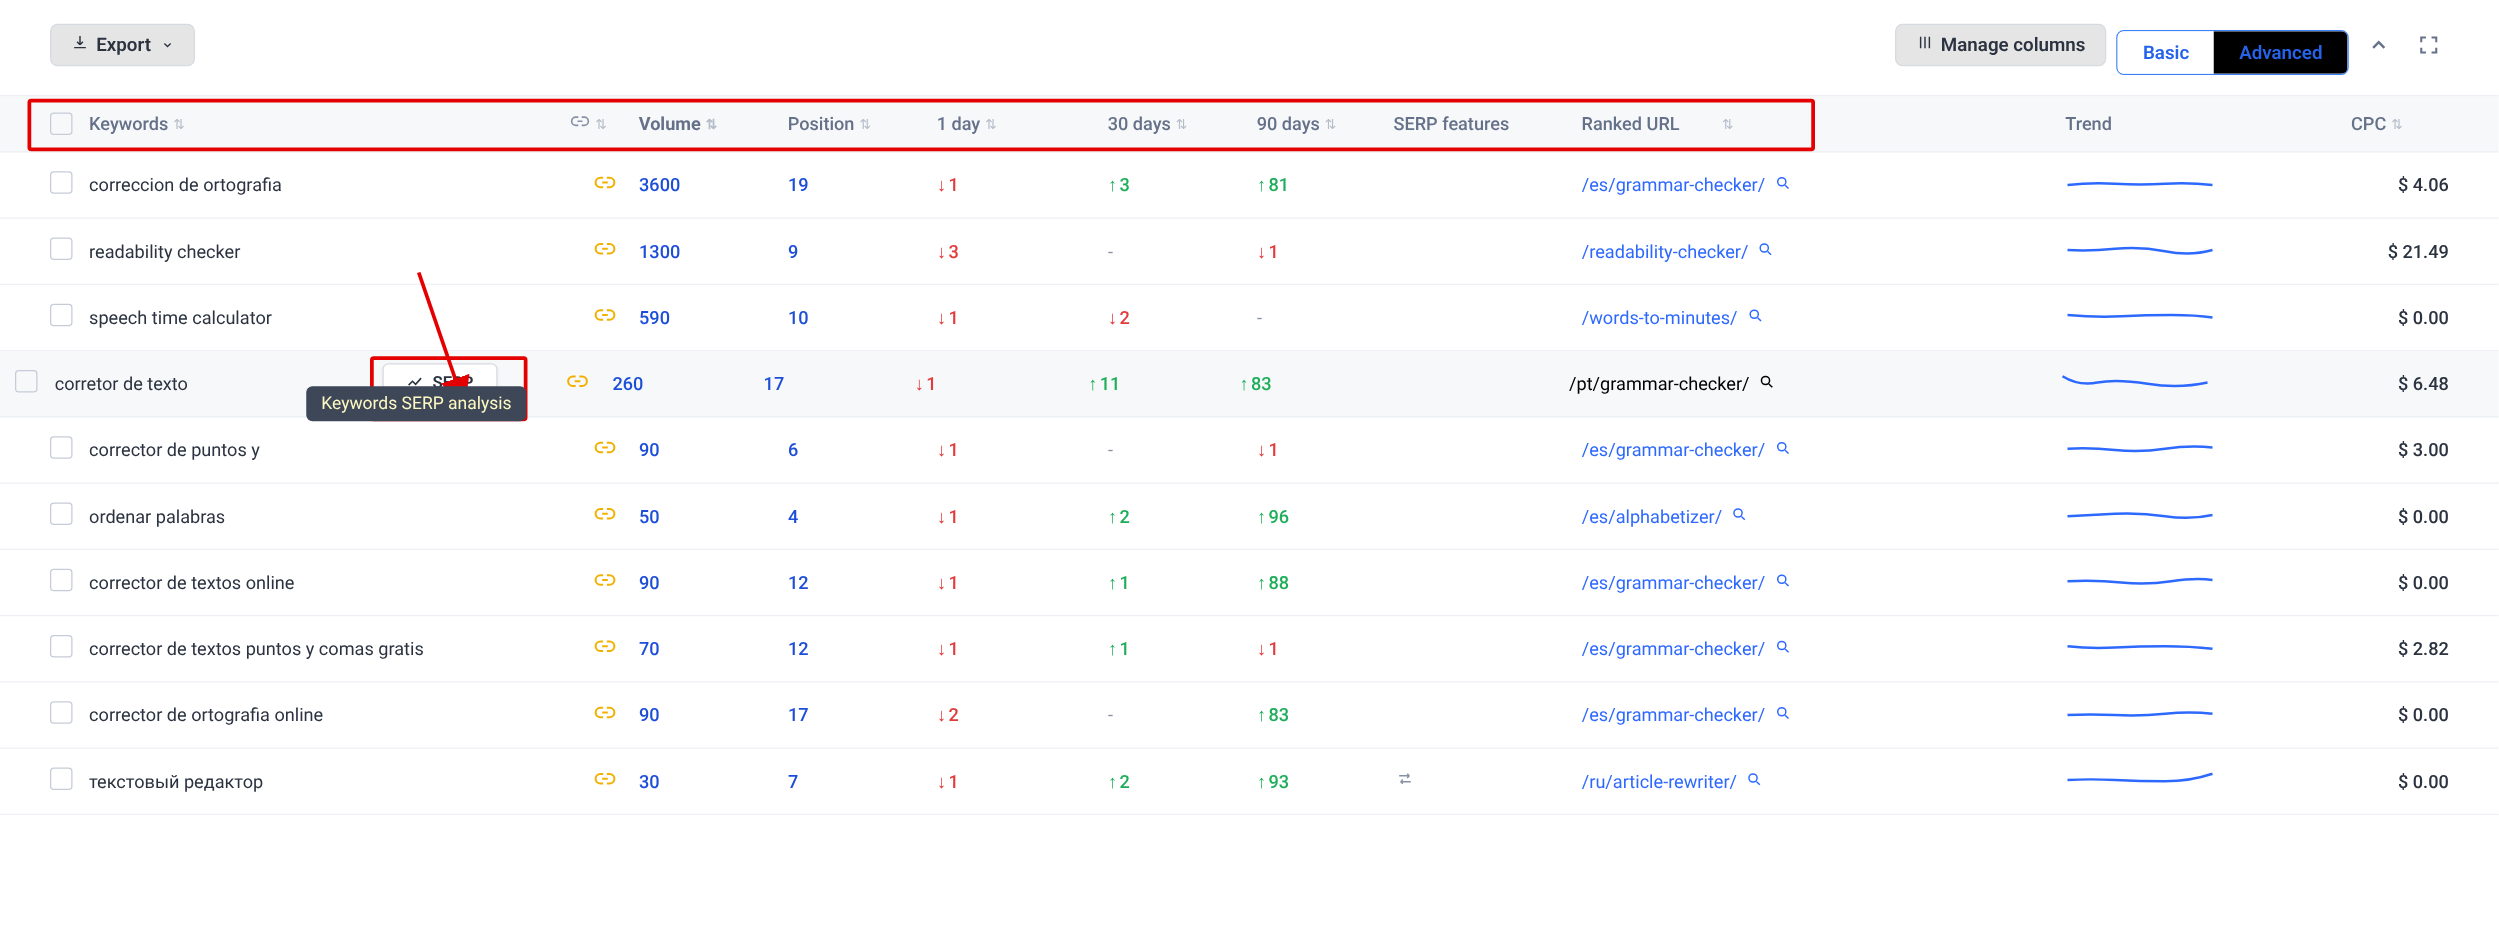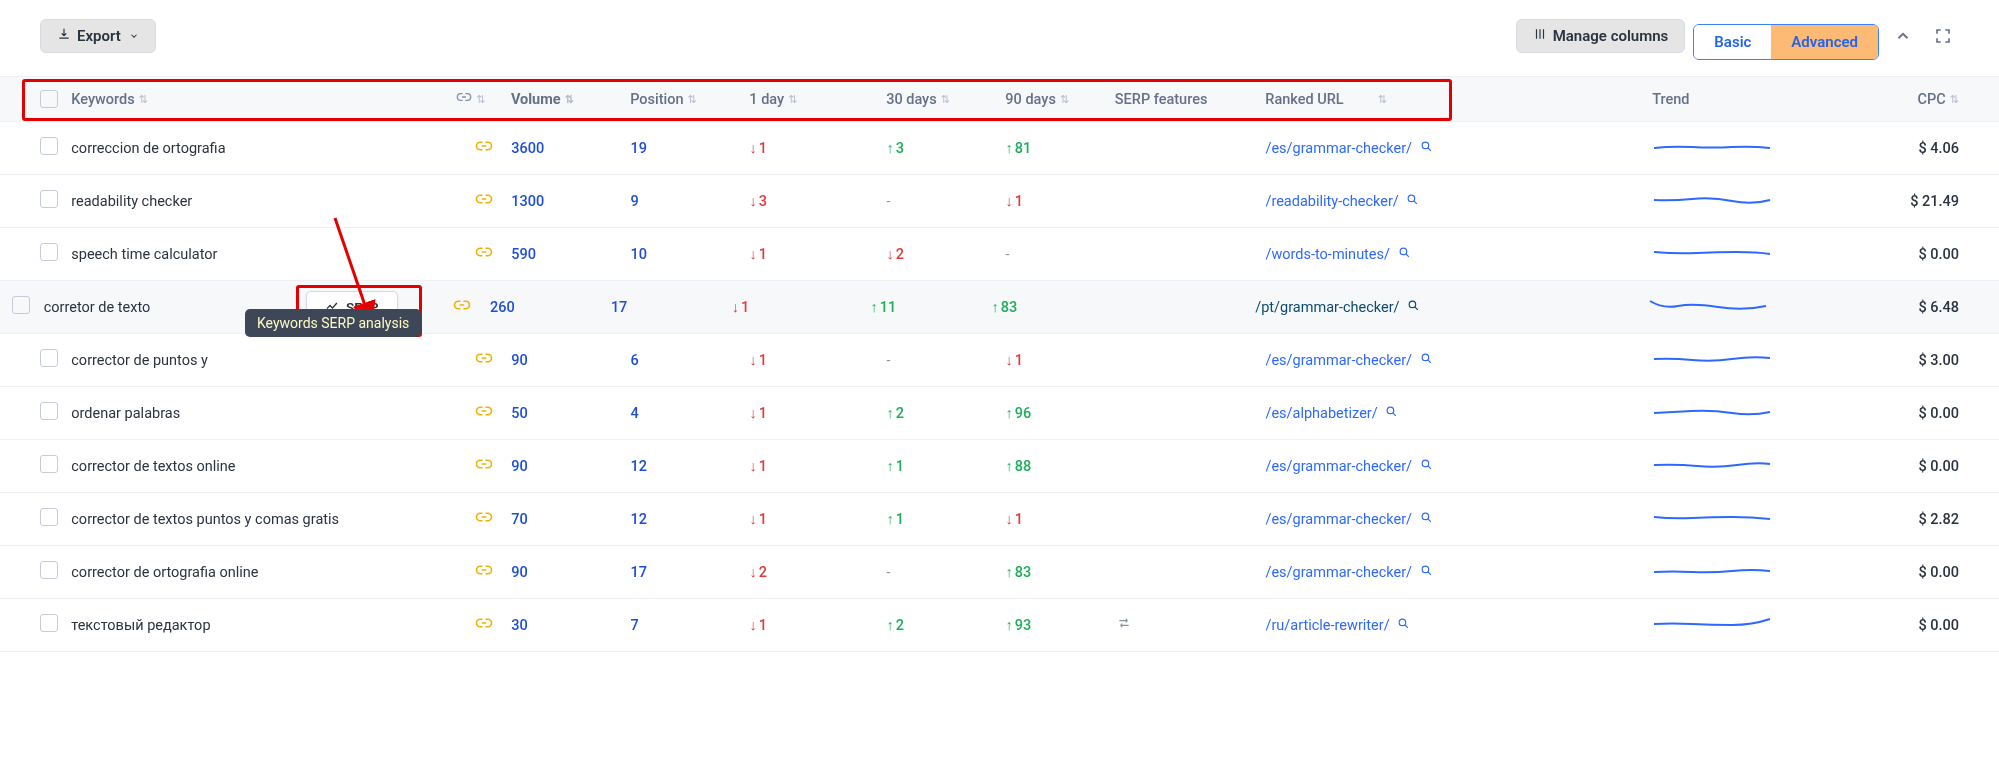--- a/index.html
+++ b/index.html
@@ -5,21 +5,21 @@
   * { box-sizing: border-box; margin: 0; padding: 0; font-family: -apple-system, BlinkMacSystemFont, "Segoe UI", Roboto, Helvetica, Arial, sans-serif; }
   body { background: #fff; color: #2b3340; font-size: 14px; }
   .container { width: 1999px; height: 758px; overflow: hidden; position: relative; }
 
   .toolbar { display: flex; align-items: center; padding: 12px 40px 16px 40px; }
   .btn { display: inline-flex; align-items: center; gap: 6px; padding: 7px 16px; border: 1px solid #d6dae1; border-radius: 6px; background: #e5e5e5; color: #2b3340; font-weight: 600; font-size: 15px; cursor: pointer; }
   .btn .caret { margin-left: 2px; }
   .toolbar-right { margin-left: auto; display: flex; align-items: center; gap: 8px; }
   .seg { display: inline-flex; border: 1px solid #3b82f6; border-radius: 6px; overflow: hidden; margin-top: 12px; }
   .seg .seg-btn { padding: 8px 20px; font-weight: 600; font-size: 15px; color: #2563eb; background: #fff; cursor: pointer; }
-  .seg .seg-btn.active { background: #fdba74; }
+  .seg .seg-btn.active { background: #000000; }
   .icon-btn { width: 32px; height: 32px; border: 0; background: transparent; display: inline-flex; align-items: center; justify-content: center; cursor: pointer; color: #657089; }
 
   .table-head { display: flex; align-items: center; background: #f7f8fa; border-top: 1px solid #edf0f4; border-bottom: 1px solid #edf0f4; padding: 12px 40px; position: relative; }
   .th, .td { color: #657089; font-size: 14.5px; }
   .th { display: flex; align-items: center; gap: 4px; font-weight: 500; }
   .th-sort { color: #b6bdc9; font-size: 11px; }
 
   .col-check { width: 32px; }
   .col-kw    { width: 394px; }
   .col-link  { width: 56px; text-align: center; }
@@ -43,21 +43,21 @@
 
   .link-icon { color: #f2b100; }
 
   .delta { display: inline-flex; align-items: center; font-weight: 500; }
   .delta.up   { color: #1eae5a; }
   .delta.down { color: #e23b3b; }
   .delta .arr { margin-right: 2px; }
   .delta-dash { color: #8892a6; }
 
   .url-link { color: #2e69ff; }
-  .url-link.orange { color: #0c4a6e; }
+  .url-link.orange { color: #000000; }
   .url-link .mag { margin-left: 4px; }
 
   .cpc { color: #2b3340; font-weight: 500; text-align: right; }
 
   .serp-btn { position: absolute; left: 306px; top: 50%; transform: translateY(-50%); display: inline-flex; align-items: center; gap: 6px; padding: 6px 18px; background: #fff; border: 1px solid #d6dae1; border-radius: 5px; font-weight: 600; color: #2b3340; box-shadow: 0 1px 3px rgba(0,0,0,0.06); cursor: pointer; }
 
   .tooltip { position: absolute; left: 245px; top: calc(50% - 37px); transform: translateY(-50%); background: #3d4758; color: #fef9c3; padding: 6px 12px; border-radius: 5px; font-size: 14px; white-space: nowrap; z-index: 5; }
 
   .trend-svg { width: 120px; height: 20px; }
   .trend-svg path { stroke: #2e69ff; stroke-width: 2; fill: none; }
@@ -154,21 +154,21 @@
   <div class="th col-serpf">
         <span>SERP features</span>
       </div>
   <div class="th col-url">
         <span>Ranked URL</span>
         <span class="th-sort">⇅</span>
       </div>
   <div class="th col-trend">
         <span>Trend</span>
       </div>
-  <div class="th col-cpc" style="justify-content:flex-end">
+  <div class="th col-cpc" style="justify-content:flex-start">
         <span>CPC</span>
         <span class="th-sort">⇅</span>
       </div>
 
   <div class="hi-head" style="left:22px; top:2px; width:1430px; height:42px;"></div>
 </div>
 
 <div id="rows">
       <div class="row">
         <div class="td col-check"><span class="chk"></span></div>

